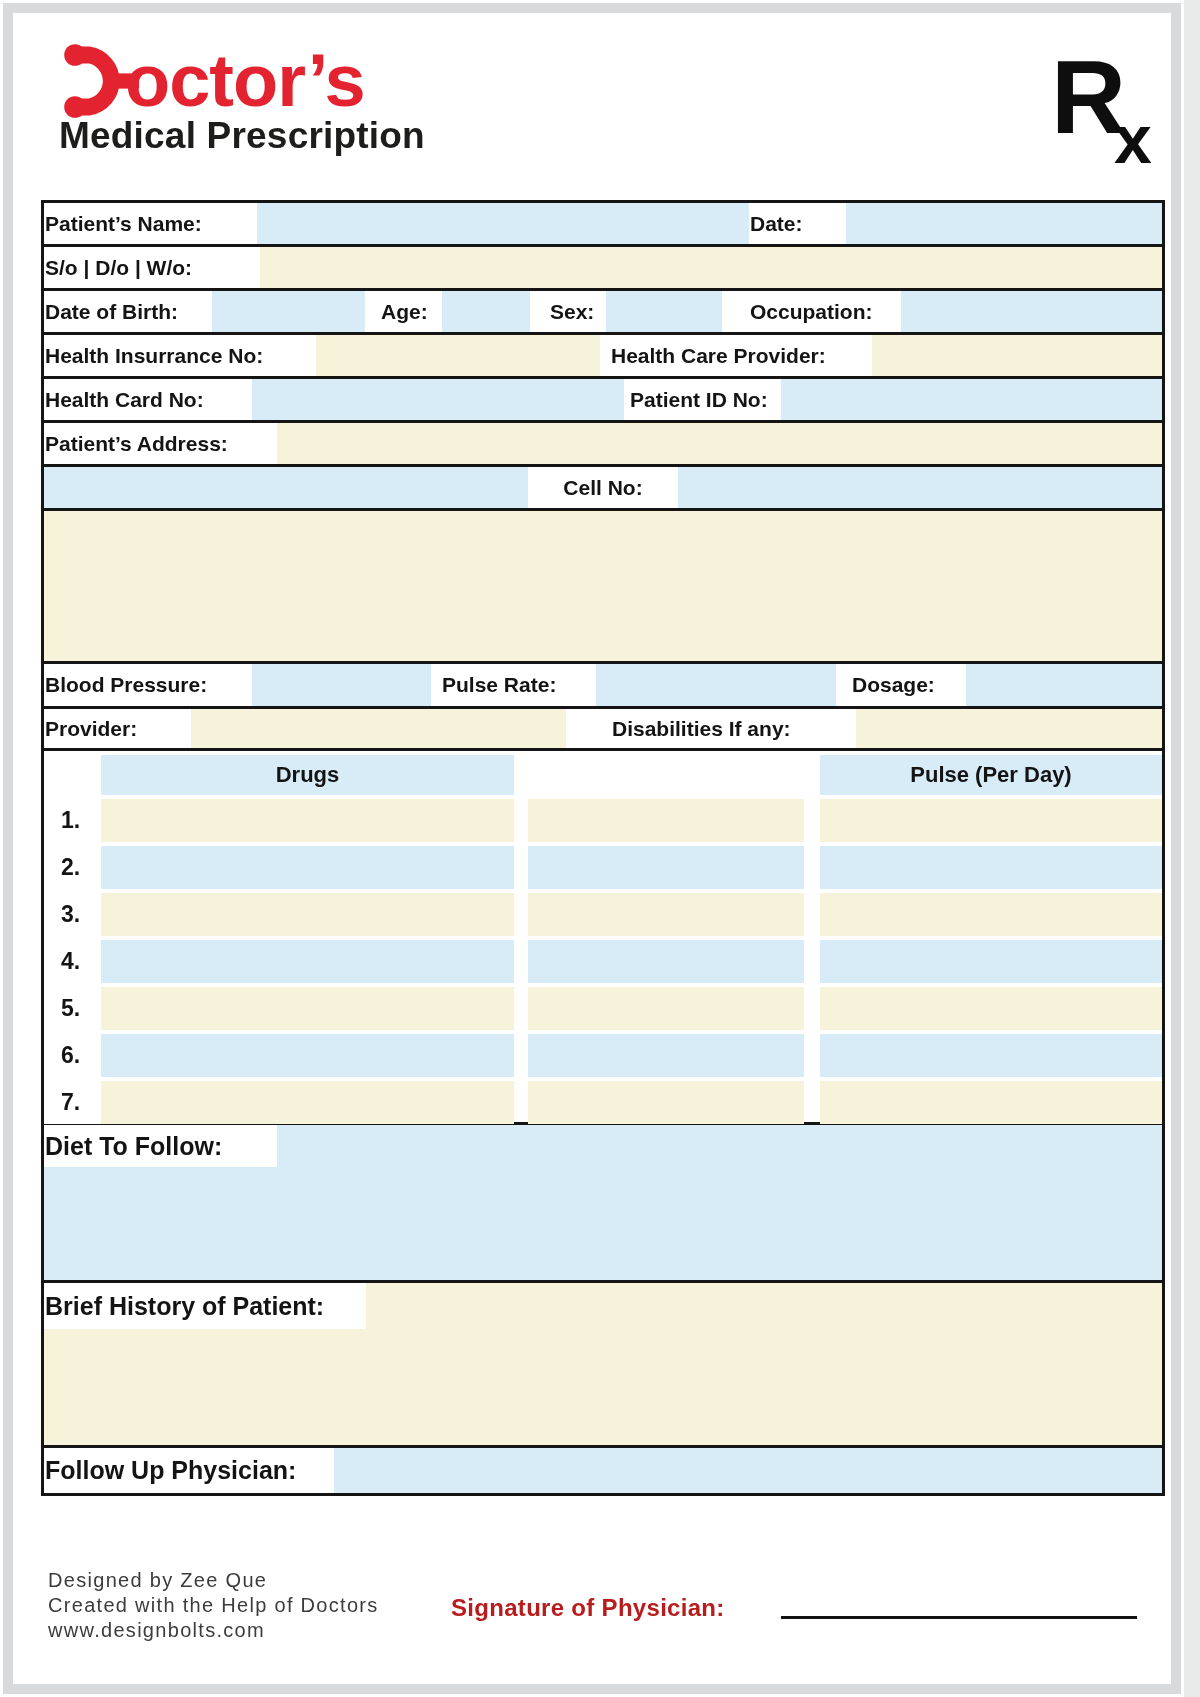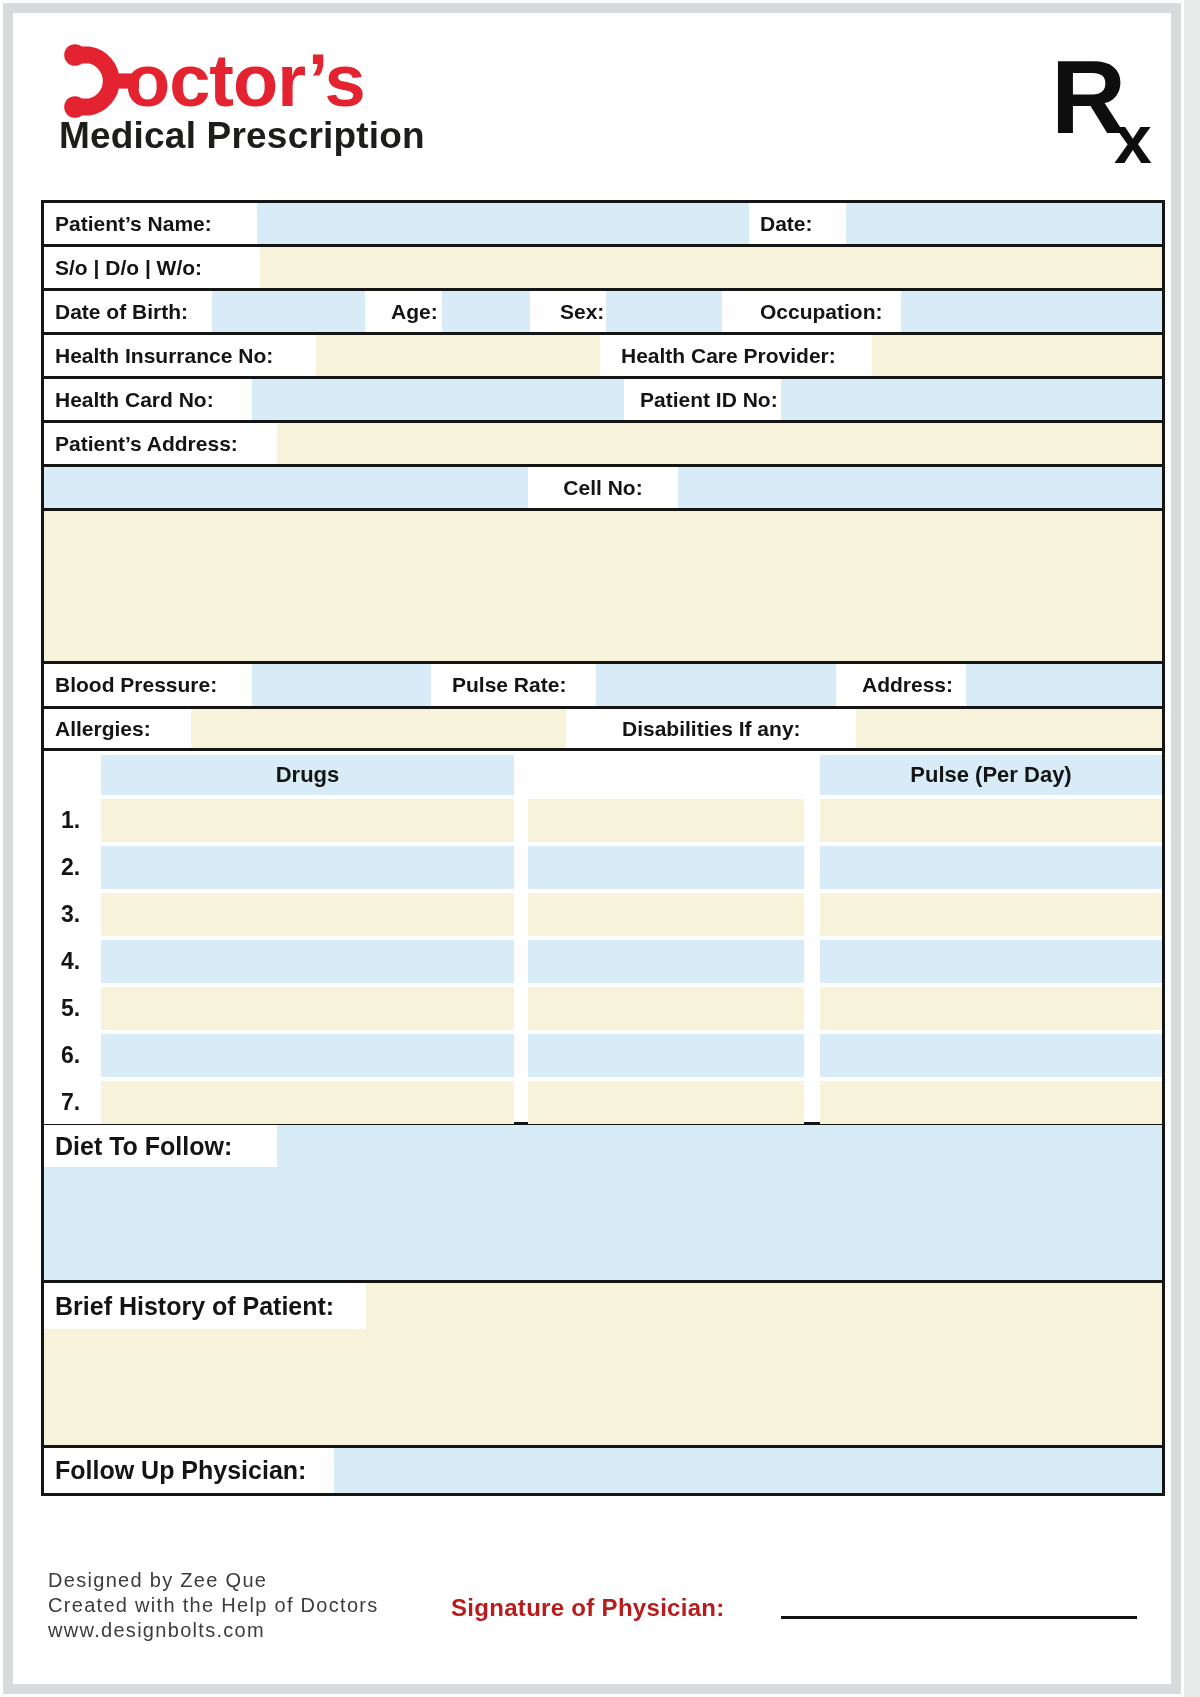--- a/index.html
+++ b/index.html
@@ -26,21 +26,21 @@
   
   .form-table { position:absolute; left:38px; top:197px; width:1124px;
                 border:3px solid #151515; background:#fff; }
   .row { position:relative; border-bottom:3px solid #151515; width:100%; }
   .row.last { border-bottom:none; }
   .h44{height:44px} .h45{height:45px} .h42{height:42px}
   .h153{height:153px} .h158{height:158px} .h165{height:165px} .h374{height:374px}
   .bg-blue{background:#d7ecf7} .bg-cream{background:#f6f3da} .bg-white{background:#ffffff}
 
   .lbl { position:absolute; top:0; bottom:0; background:#ffffff; display:flex; align-items:center;
-         padding-left:11px; font-weight:bold; font-size:21px; color:#141414; white-space:nowrap; }
+         padding-left:1px; font-weight:bold; font-size:21px; color:#141414; white-space:nowrap; }
   .lbl.center { justify-content:center; padding-left:0; }
   .lbl.part { bottom:auto; }
   .lbl.big { font-size:25px; }
   .fld { position:absolute; top:0; bottom:0; }
   .blue{background:#d7ecf7} .cream{background:#f6f3da}
 
   
   .r1-l1{left:0;width:213px} .r1-l2{left:705px;width:97px}
   .r2-l1{left:0;width:216px}
   .r3-l1{left:0;width:168px} .r3-f1{left:168px;width:153px}
@@ -156,26 +156,26 @@
 
     <div class="row h153 bg-cream">
       <div class="fld" style="left:0;width:1118px"></div>
     </div>
 
     <div class="row h45 bg-white">
       <div class="lbl r9-l1">Blood Pressure:</div>
       <div class="fld blue r9-f1"></div>
       <div class="lbl r9-l2">Pulse Rate:</div>
       <div class="fld blue r9-f2"></div>
-      <div class="lbl r9-l3">Address:</div>
+      <div class="lbl r9-l3">Dosage:</div>
       <div class="fld blue r9-f3"></div>
     </div>
 
     <div class="row h42 bg-white">
-      <div class="lbl r10-l1">Allergies:</div>
+      <div class="lbl r10-l1">Provider:</div>
       <div class="fld cream r10-f1"></div>
       <div class="lbl r10-l2">Disabilities If any:</div>
       <div class="fld cream r10-f2"></div>
     </div>
 
     <div class="row h374 bg-white">
       <div class="drugs-grid">
         <div class="dg-head c2">Drugs</div>
         <div class="dg-head c6">Pulse (Per Day)</div>
 

